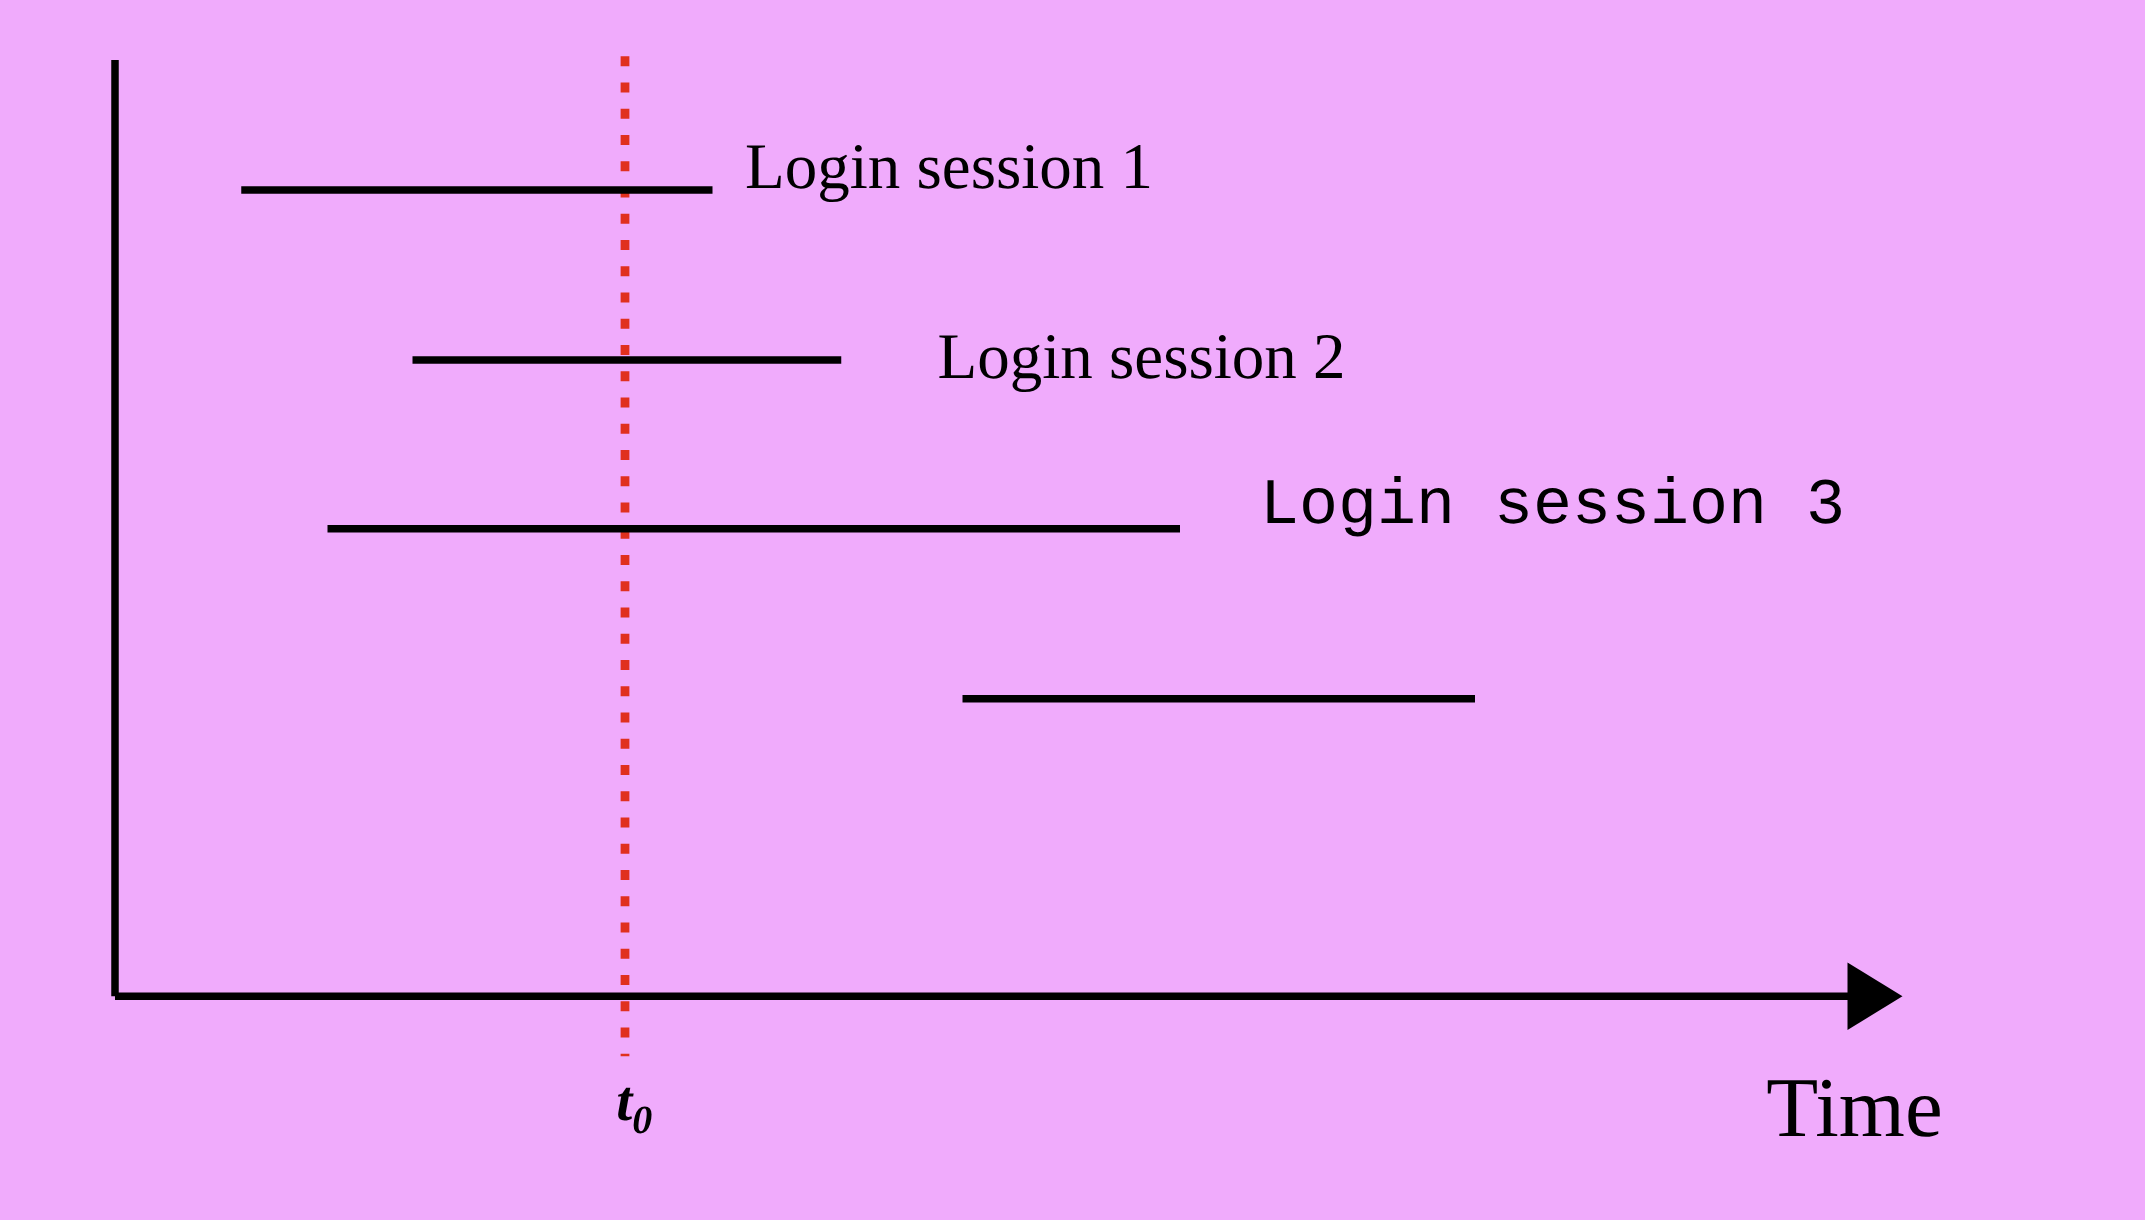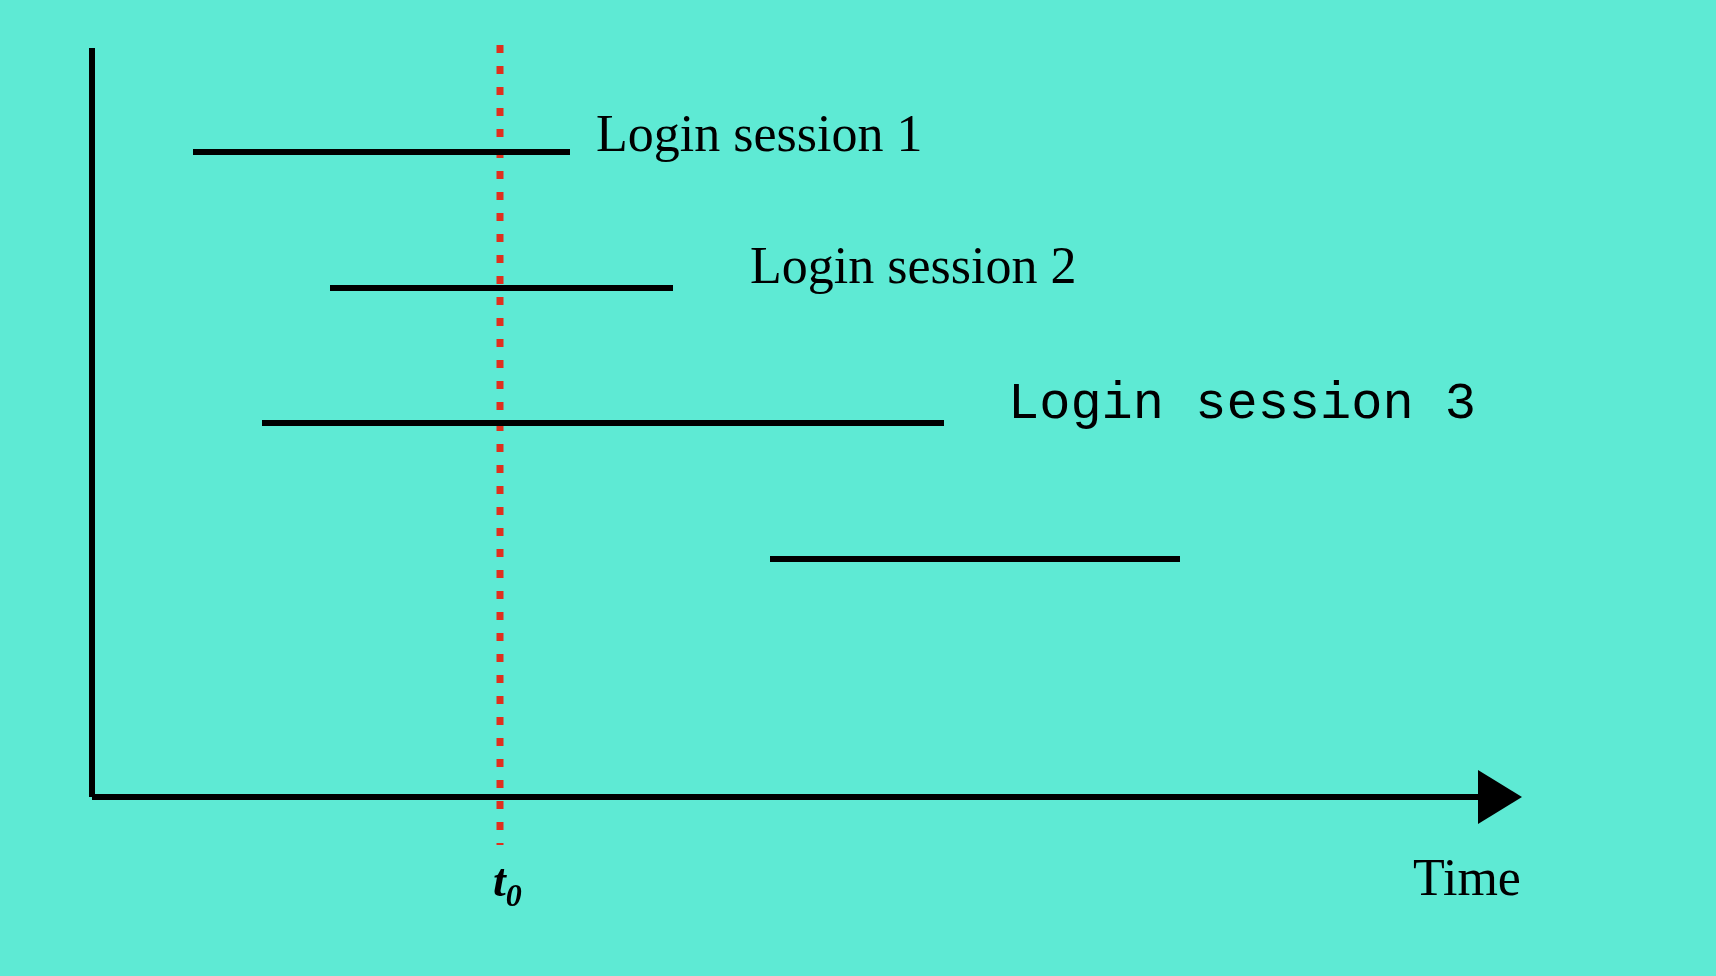--- a/index.html
+++ b/index.html
@@ -4,21 +4,21 @@
 <style>
   html, body {
     margin: 0;
     padding: 0;
     background: #ffffff;
   }
   #canvas {
     position: relative;
     width: 1716px;
     height: 976px;
-    background: #5eead4;
+    background: #f0abfc;
     overflow: hidden;
     font-family: "Liberation Serif", "DejaVu Serif", serif;
   }
   #svg-layer {
     position: absolute;
     left: 0;
     top: 0;
     width: 1716px;
     height: 976px;
   }
@@ -28,21 +28,21 @@
     color: #000000;
     font-family: "Liberation Serif", "DejaVu Serif", serif;
     font-size: 52px;
     line-height: 1;
   }
   .axis-label {
     position: absolute;
     white-space: nowrap;
     color: #000000;
     font-family: "Liberation Serif", "DejaVu Serif", serif;
-    font-size: 52px;
+    font-size: 68px;
     line-height: 1;
   }
   .t0-label {
     position: absolute;
     white-space: nowrap;
     color: #000000;
     font-family: Liberation Serif, serif;
     font-style: italic;
     font-weight: bold;
     font-size: 46px;
@@ -71,21 +71,21 @@
     <line x1="500" y1="45" x2="500" y2="845" stroke="#e0301e" stroke-width="7" stroke-dasharray="8 13" stroke-linecap="butt"></line>
 
     <line class="session-bar" x1="193" y1="152" x2="570" y2="152" stroke="#000000" stroke-width="6" stroke-linecap="butt"></line>
     <line class="session-bar" x1="330" y1="288" x2="673" y2="288" stroke="#000000" stroke-width="6" stroke-linecap="butt"></line>
     <line class="session-bar" x1="262" y1="423" x2="944" y2="423" stroke="#000000" stroke-width="6" stroke-linecap="butt"></line>
     <line class="session-bar" x1="770" y1="559" x2="1180" y2="559" stroke="#000000" stroke-width="6" stroke-linecap="butt"></line>
   </svg>
 
   <div class="label" style="left:596px; top:108px;">Login session 1</div>
 
-  <div class="label" style="left:750px; top:240px;">Login session 2</div>
+  <div class="label" style="left:750px; top:260px;">Login session 2</div>
 
   <div class="label" style="left:1008px; top:379px;font-family:Liberation Mono, monospace;">Login session 3</div>
 
 
   <div class="t0-label" style="left:493px; top:858px;">
     <span>t</span><span class="sub">0</span>
   </div>
 
   <div class="axis-label" style="left:1413px; top:852px;">Time</div>
 

